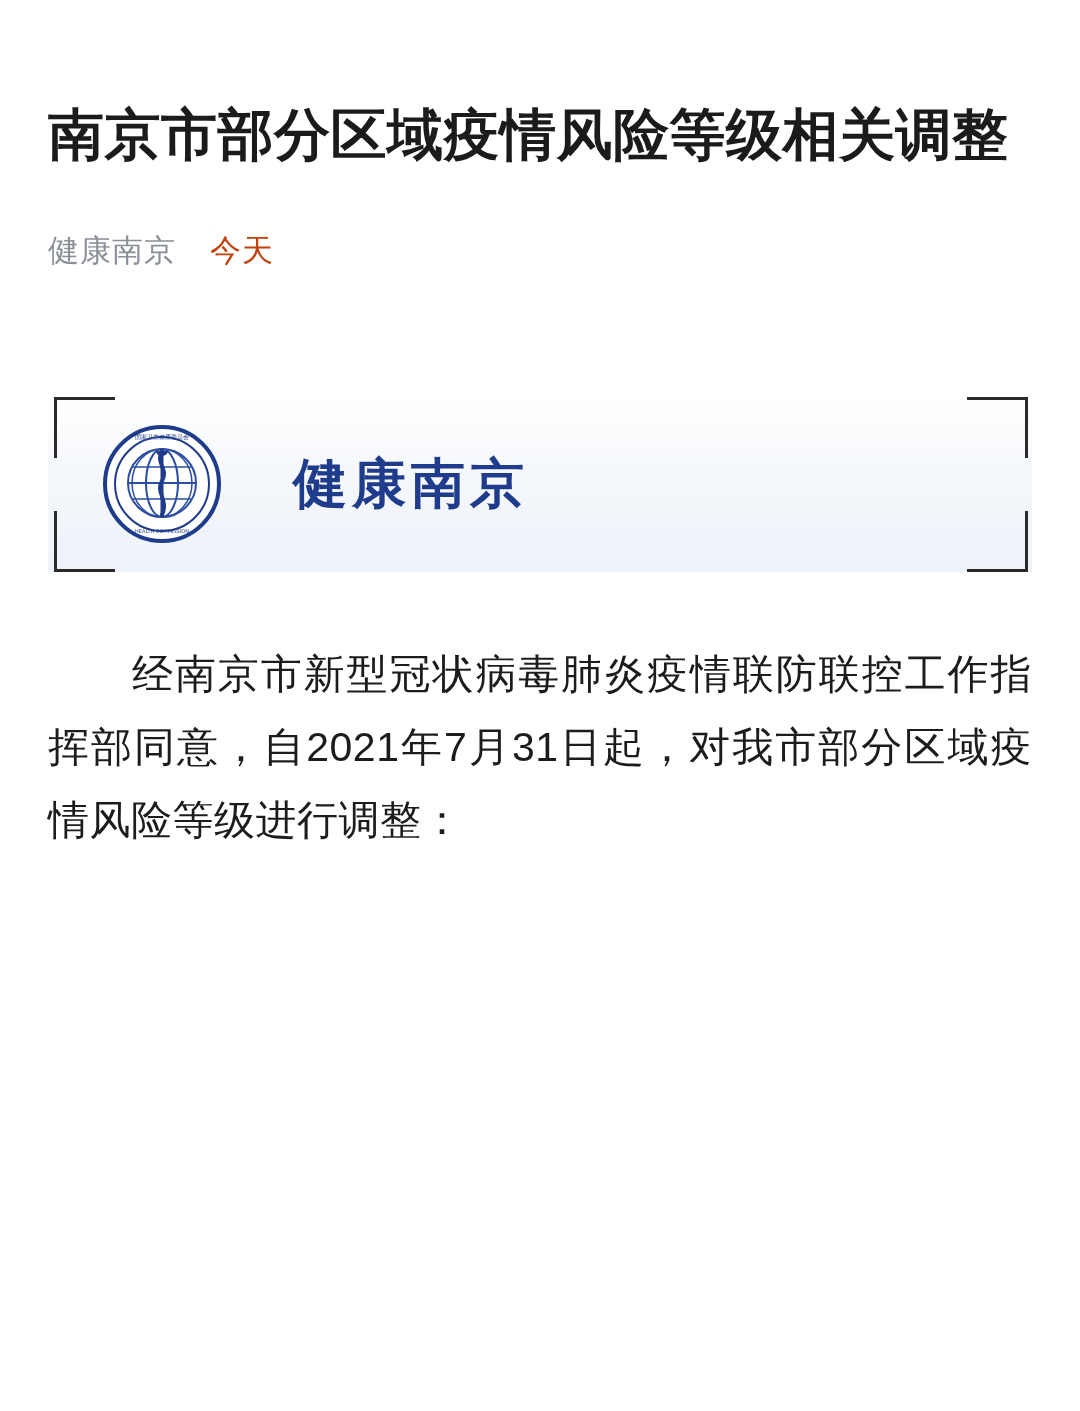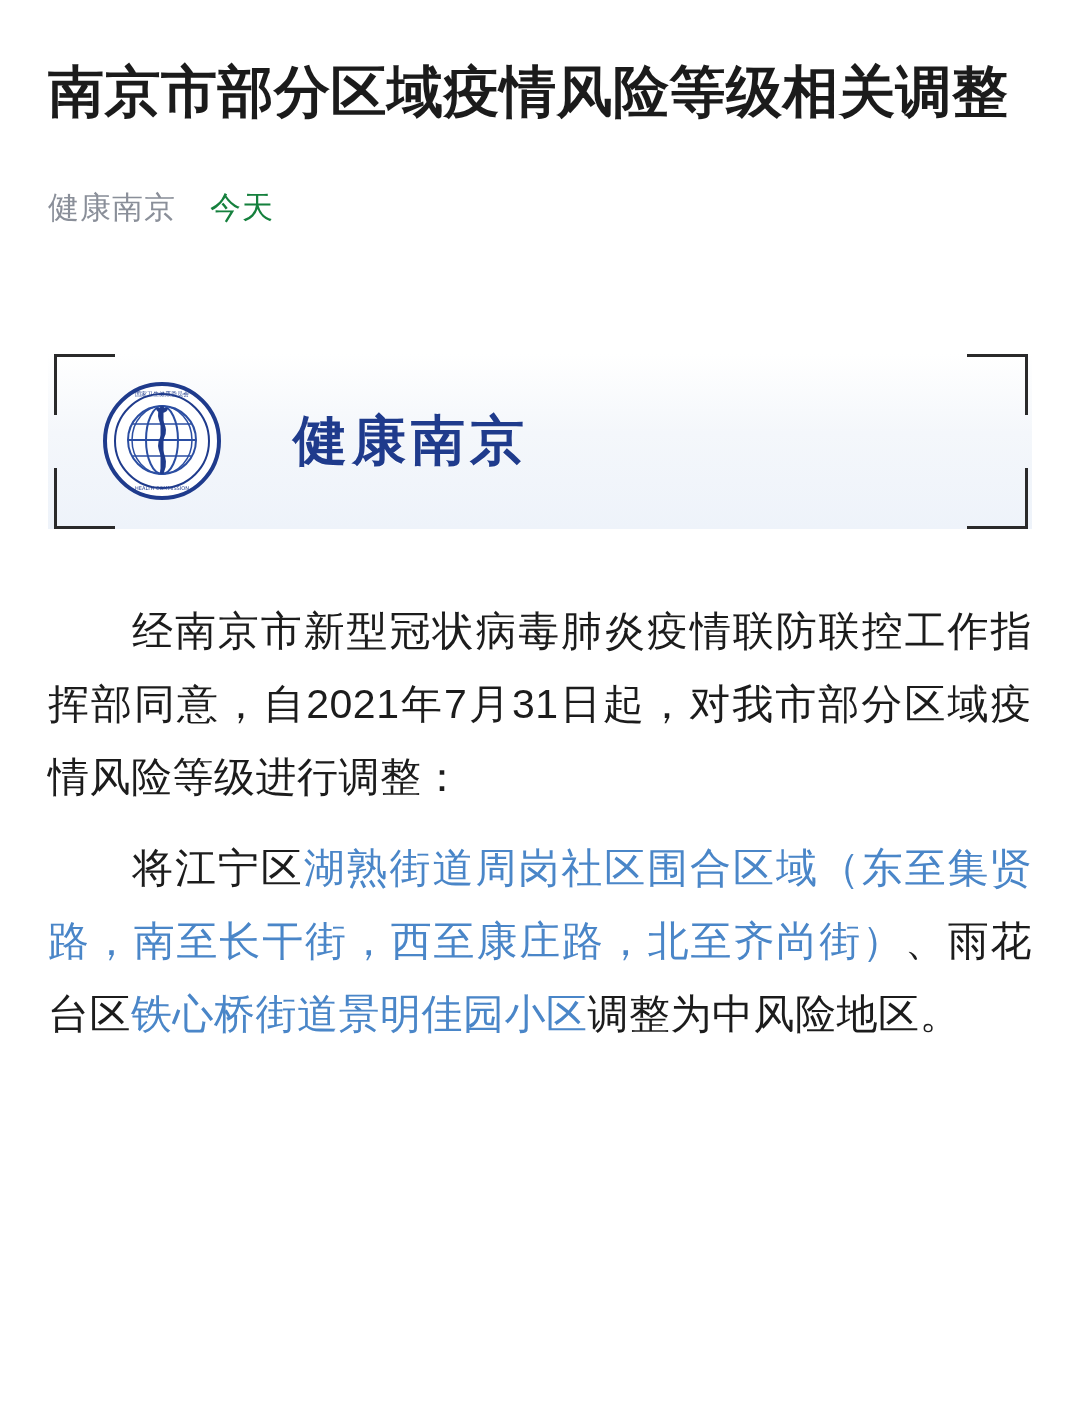--- a/index.html
+++ b/index.html
@@ -14,20 +14,21 @@
     color: #1a1a1a;
     overflow: hidden;
     position: relative;
   }
   .page {
     width: 1080px;
     height: 1079px;
     box-sizing: border-box;
     padding: 55px 48px 0 48px;
     position: relative;
+    margin-top: 43px;
   }
   .article-title {
     font-size: 56px;
     line-height: 1.32;
     font-weight: bold;
     letter-spacing: 0.5px;
     color: #1b1b1b;
     margin: 0;
     padding-right: 10px;
   }
@@ -37,21 +38,21 @@
     align-items: center;
     gap: 34px;
   }
   .meta-account {
     font-size: 31px;
     color: #8a8f99;
     letter-spacing: 1px;
   }
   .meta-date {
     font-size: 31px;
-    color: #15803d;
+    color: #c2410c;
     letter-spacing: 1px;
   }
 
   .banner {
     margin-top: 125px;
     position: relative;
     height: 175px;
     background: linear-gradient(180deg, #ffffff 0%, #f4f7fb 45%, #eef3fa 100%);
   }
   .corner {
@@ -143,16 +144,15 @@
         </svg>
       </div>
       <div class="banner-text">
         <span>健康南京</span>
       </div>
     </div>
   </div>
 
   <div class="body-text">
     <p class="para">经南京市新型冠状病毒肺炎疫情联防联控工作指挥部同意，自2021年7月31日起，对我市部分区域疫情风险等级进行调整：</p>
-    <p class="para"><span>将江宁区</span><span class="hl">湖熟街道周岗社区围合区域（东至集贤路，南至长干街，西至康庄路，北至齐尚街）</span><span>、雨花台区</span><span class="hl">铁心桥街道景明佳园小区</span><span>调整为中风险地区。</span></p>
   </div>
 
 </div>
 
 </body></html>

